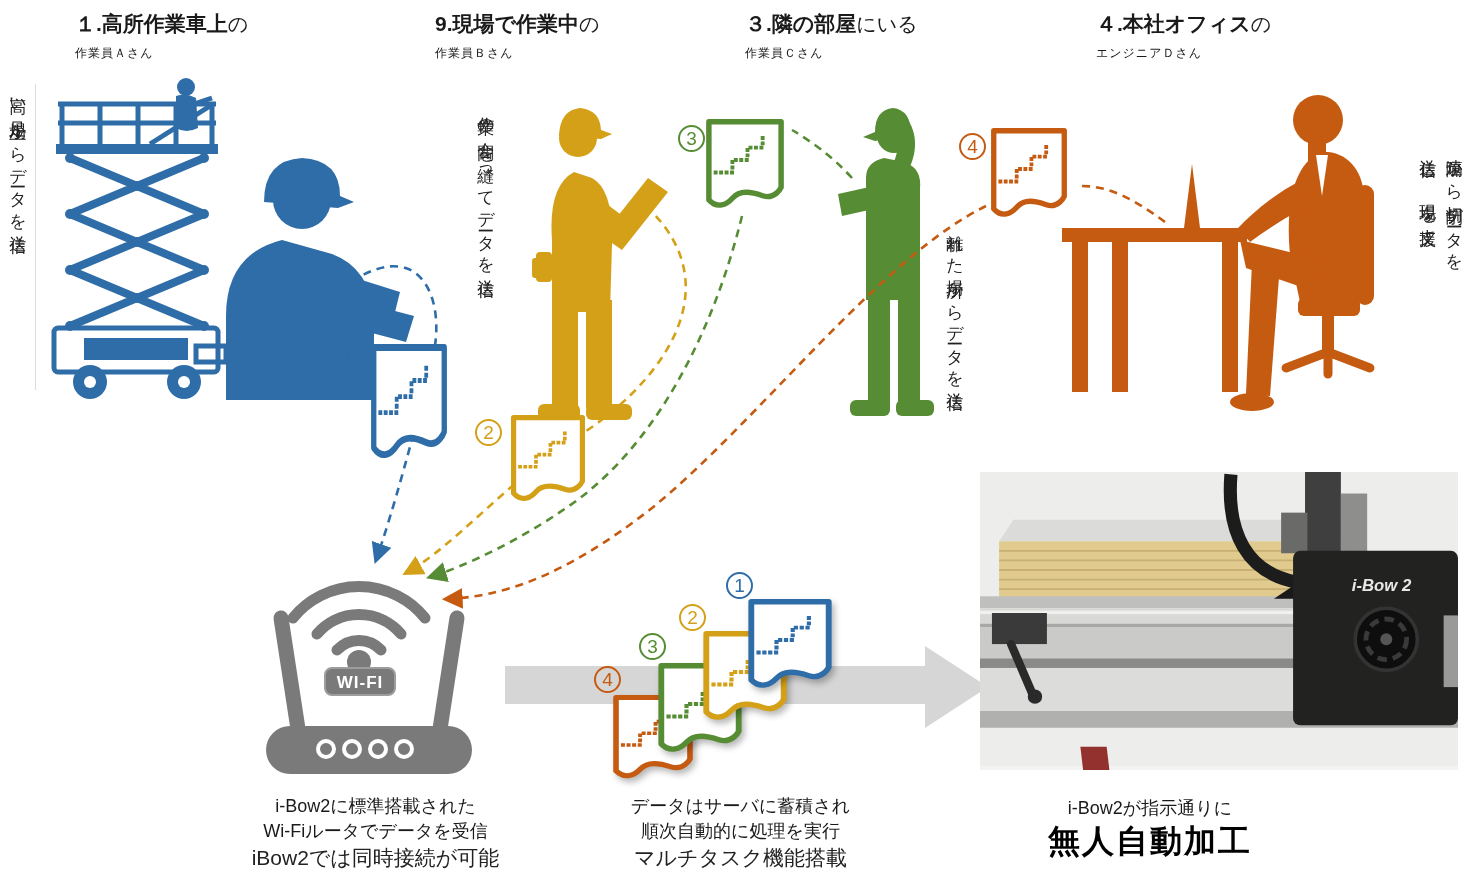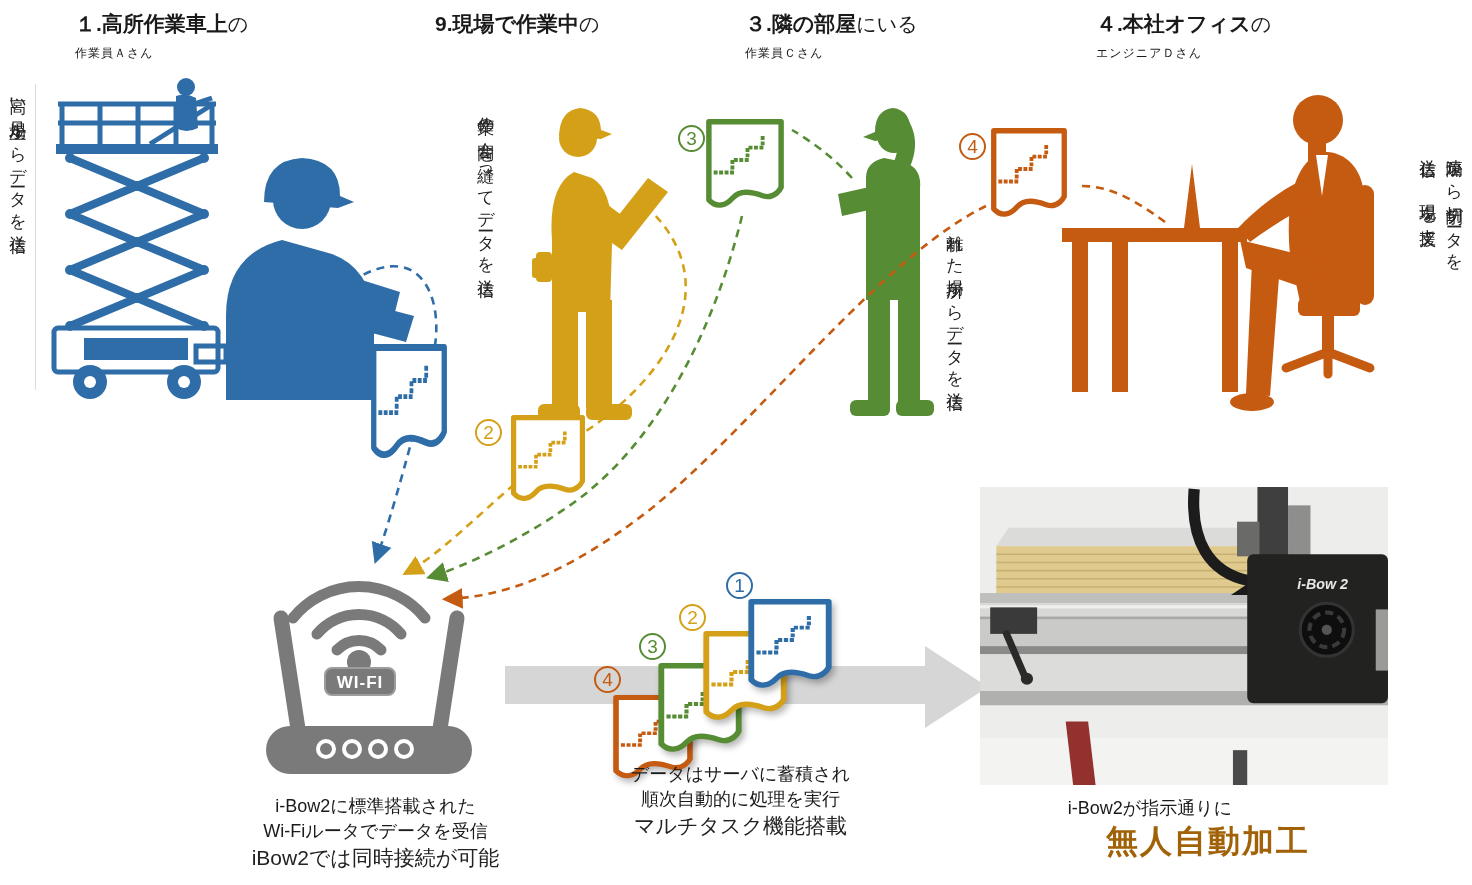--- a/index.html
+++ b/index.html
@@ -44,26 +44,26 @@
   .doc.d2 .frame,.doc.d2 .stairs{stroke:#D4A017;}
   .doc.d3 .frame,.doc.d3 .stairs{stroke:#568C33;}
   .doc.d4 .frame,.doc.d4 .stairs{stroke:#C55A11;}
   .doc.shadow svg{filter:drop-shadow(3px 4px 3px rgba(0,0,0,0.28));}
 
   
   .cap{position:absolute;text-align:center;line-height:1.38;}
   .cap .b{font-size:18px;font-weight:normal;}
   .cap .r{font-size:21px;font-weight:normal;color:#222;}
   .capL{left:193px;top:794px;width:365px;}
-  .capC{left:563px;top:762px;width:355px;}
+  .capC{left:563px;top:794px;width:355px;}
   .capR{left:990px;top:796px;width:320px;}
-  .capR .big{font-size:32px;font-weight:bold;color:#a16207;letter-spacing:2px;line-height:1.25;text-align:right;}
-
-  
-  .machine{position:absolute;left:980px;top:487px;width:408px;height:298px;overflow:hidden;}
+  .capR .big{font-size:32px;font-weight:bold;color:#000000;letter-spacing:2px;line-height:1.25;}
+
+  
+  .machine{position:absolute;left:980px;top:472px;width:478px;height:298px;overflow:hidden;}
 </style>
 </head>
 <body>
 
 <div class="canvas">
 
   <svg class="layer" viewBox="0 0 1472 885">
     <defs>
       <marker id="mb" viewBox="0 0 10 10" refX="8" refY="5" markerWidth="8" markerHeight="8" orient="auto">
           <path d="M0,0 L10,5 L0,10 z" fill="#2E6DA8"></path>
@@ -242,20 +242,21 @@
       <rect x="388" y="120" width="12" height="60" fill="#9A9A98"></rect>
     </svg>
   </div>
 
   <div class="hdr hdr1">
     <div class="t1"><span>１.高所作業車上</span><span class="tail">の</span></div>
     <div class="t2">作業員Ａさん</div>
   </div>
   <div class="hdr hdr2">
     <div class="t1"><span>9.現場で作業中</span><span class="tail">の</span></div>
+    <div class="t2">作業員Ｂさん</div>
   </div>
   <div class="hdr hdr3">
     <div class="t1"><span>３.隣の部屋</span><span class="tail">にいる</span></div>
     <div class="t2">作業員Ｃさん</div>
   </div>
   <div class="hdr hdr4">
     <div class="t1"><span>４.本社オフィス</span><span class="tail">の</span></div>
     <div class="t2">エンジニアＤさん</div>
   </div>
 

